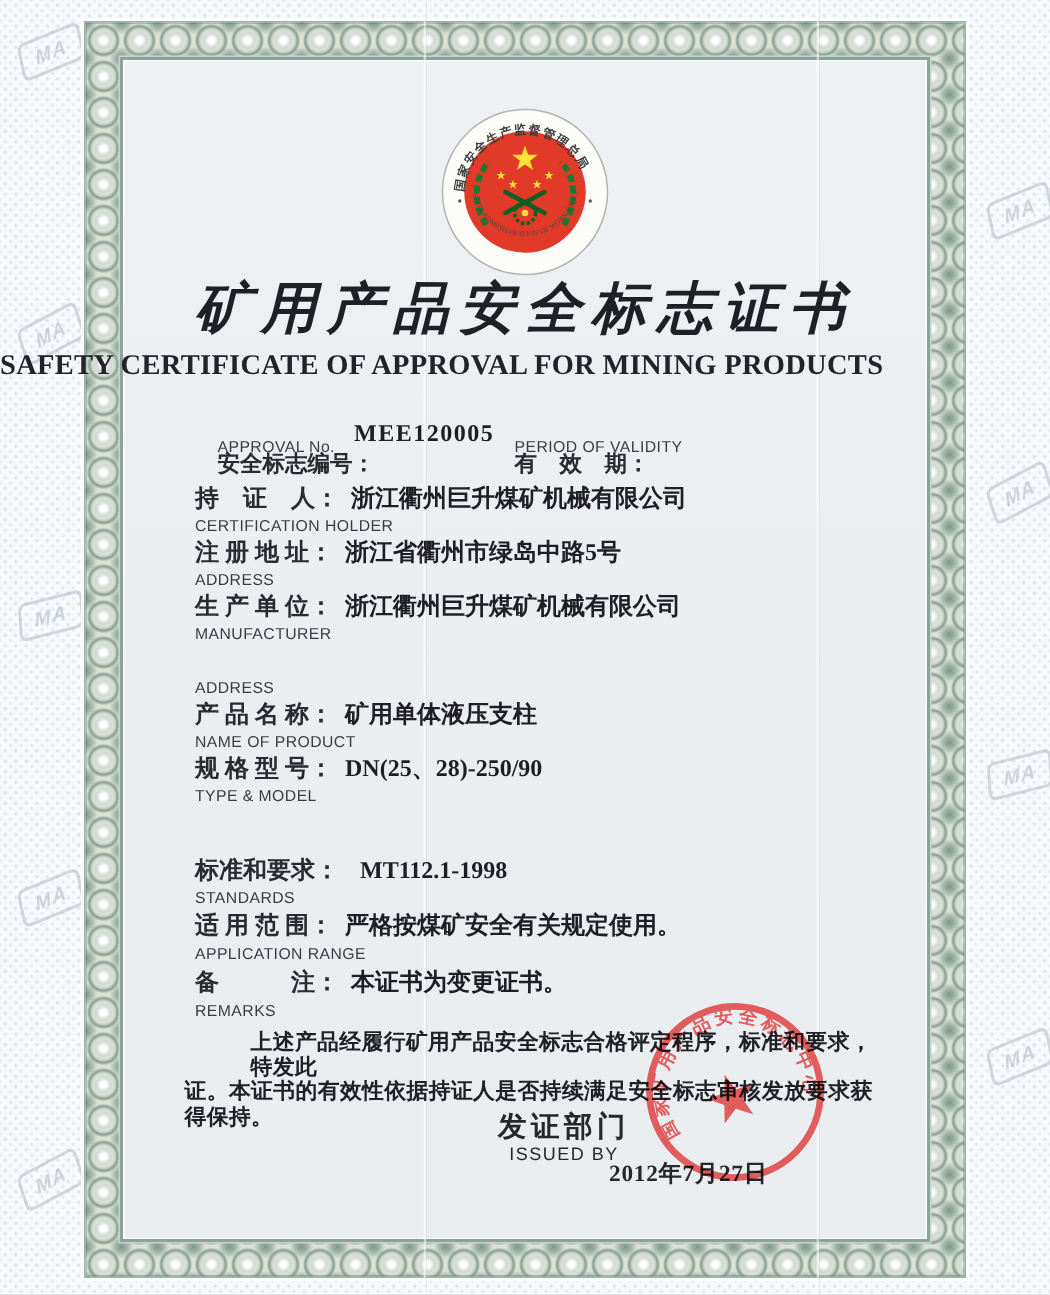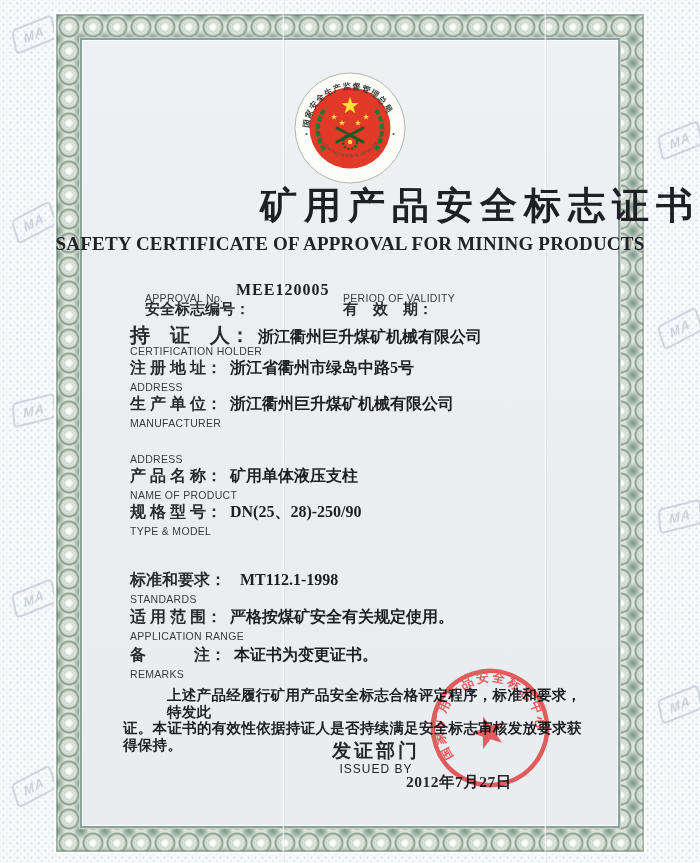--- a/index.html
+++ b/index.html
@@ -47,23 +47,23 @@
   .paper{
     position:absolute;inset:23px;background:linear-gradient(180deg,#eef1f4 0%,#eaeef1 55%,#e9edf0 100%);
     border:2px solid #8aa39b;box-shadow:0 0 0 1px #c6d2cb, inset 0 0 0 1px rgba(255,255,255,.7);
   }
   
   .crease{position:absolute;top:0;bottom:0;width:3px;z-index:3;pointer-events:none;
     background:linear-gradient(90deg, rgba(255,255,255,0), rgba(255,255,255,.75) 45%, rgba(150,165,178,.18) 80%, rgba(255,255,255,0));}
   
   .content{position:absolute;inset:0;z-index:4;color:#26262b;}
   .content > div, .content > svg {position:absolute;}
-  .title{left:0;right:0;top:181px;text-align:right;font-size:37px;font-weight:bold;
-    letter-spacing:7px;color:#1f1f26;}
-  .subtitle{left:0;right:0;top:233px;text-align:center;font-size:19px;font-weight:bold;
+  .title{left:0;right:0;top:181px;text-align:center;font-size:37px;font-weight:bold;
+    letter-spacing:7px;color:#1f1f26;font-style:italic;}
+  .subtitle{left:0;right:0;top:233px;text-align:left;font-size:19px;font-weight:bold;
     letter-spacing:0.2px;color:#222228;}
   .cn-label{font-size:15px;font-weight:bold;color:#2a2a30;margin-top:28px;}
   .en-label{font-size:10.5px;letter-spacing:.3px;color:#3a3a40;font-family:"Liberation Sans","DejaVu Sans",sans-serif;}
   .value{font-size:16px;font-weight:600;color:#1e1e24;}
   .appr-cn{left:145px;top:272px;}
   .appr-en{left:145px;top:292px;}
   .appr-val{left:236px;top:281px;letter-spacing:1px;}
   .valid-cn{left:343px;top:272px;}
   .valid-en{left:343px;top:292px;}
   .valid-val{left:432px;top:278px;letter-spacing:.5px;}
@@ -192,21 +192,21 @@
     <div class="title">矿用产品安全标志证书</div>
     <div class="subtitle">SAFETY CERTIFICATE OF APPROVAL FOR MINING PRODUCTS</div>
 
     <div class="cn-label appr-cn">安全标志编号：</div>
     <div class="en-label appr-en">APPROVAL No.</div>
     <div class="value appr-val">MEE120005</div>
     <div class="cn-label valid-cn">有　效　期：</div>
     <div class="en-label valid-en">PERIOD OF VALIDITY</div>
 
     <div class="field-row" style="top:322px">
-      <span class="cn-label" style="font-size:20px">持　证　人：</span><span class="fvalue value">浙江衢州巨升煤矿机械有限公司</span>
+      <span class="cn-label" style="font-size:16px">持　证　人：</span><span class="fvalue value">浙江衢州巨升煤矿机械有限公司</span>
     </div>
     <div class="fsub en-label" style="top:345px">CERTIFICATION HOLDER</div>
 
     <div class="field-row" style="top:358px">
       <span class="cn-label" style="font-size:16px">注 册 地 址：</span><span class="fvalue value">浙江省衢州市绿岛中路5号</span>
     </div>
     <div class="fsub en-label" style="top:381px">ADDRESS</div>
 
     <div class="field-row" style="top:394px">
       <span class="cn-label" style="font-size:16px">生 产 单 位：</span><span class="fvalue value">浙江衢州巨升煤矿机械有限公司</span>

